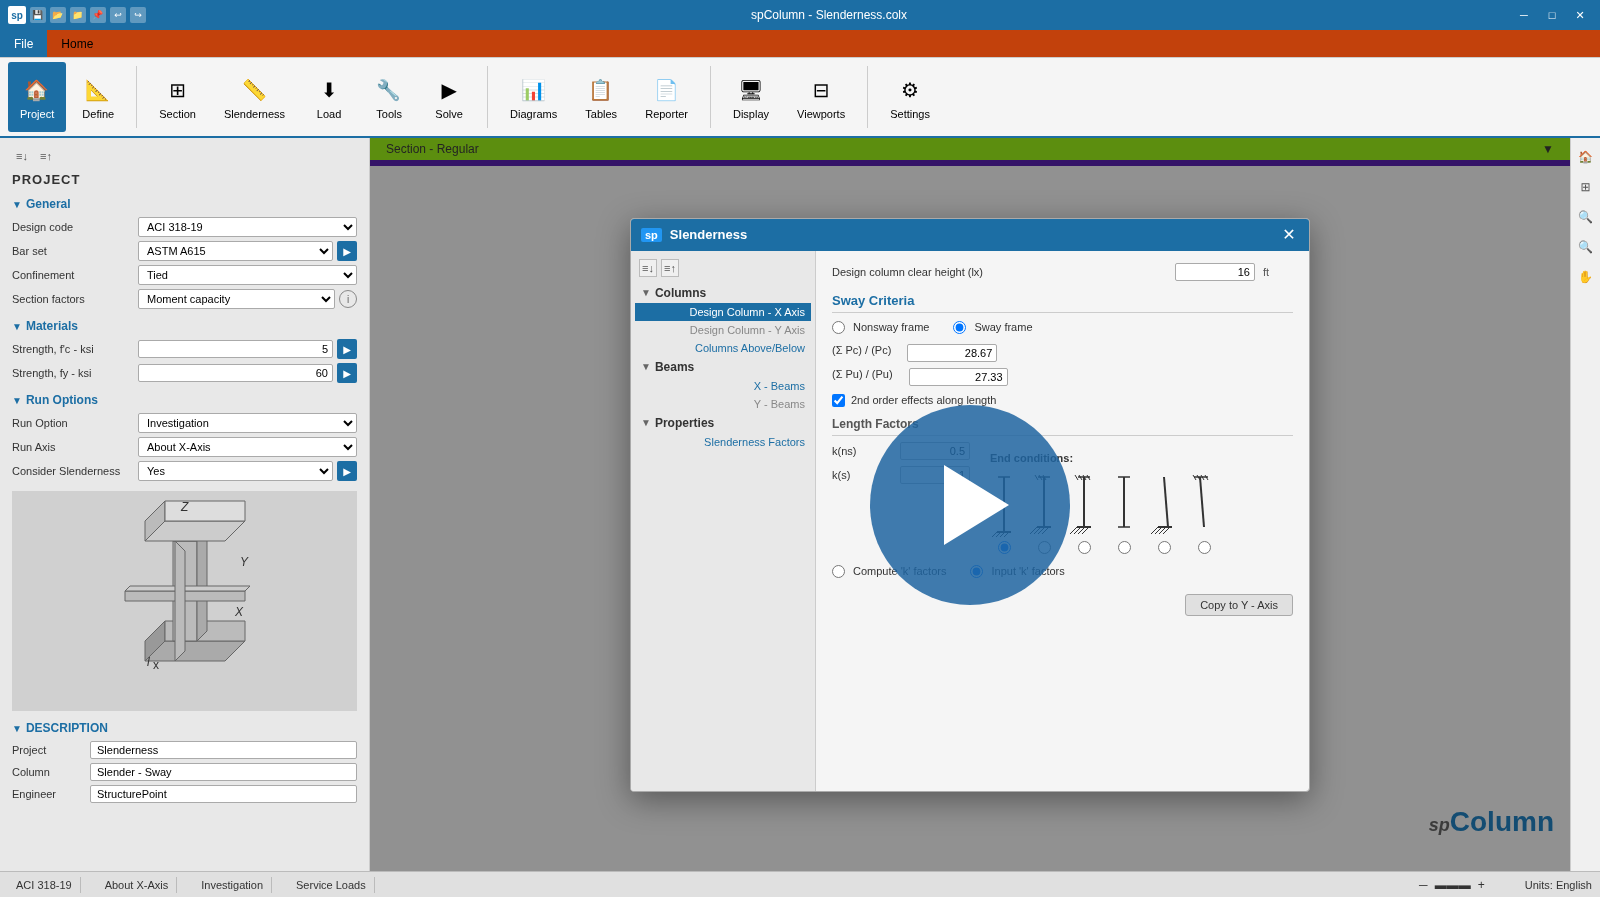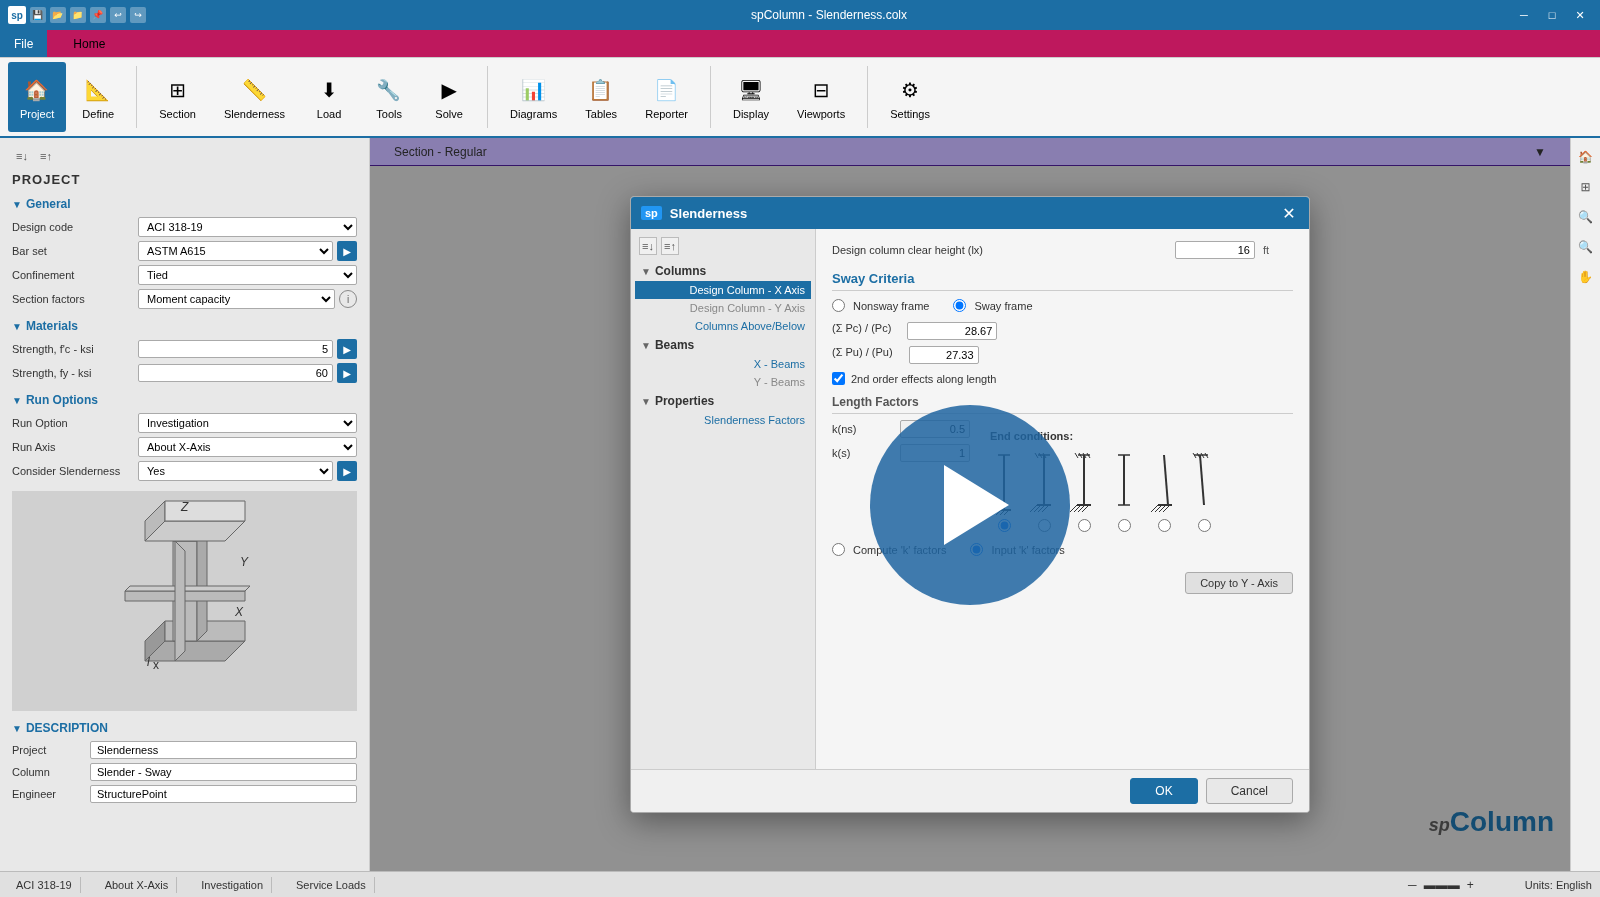--- a/index.html
+++ b/index.html
@@ -18,25 +18,24 @@
     #titlebar-left { display: flex; align-items: center; gap: 4px; }
     #titlebar-left .tb-icon { width: 18px; height: 18px; background: #fff; border-radius: 2px; display: flex; align-items: center; justify-content: center; font-size: 10px; color: #1c6ea4; font-weight: bold; }
     #titlebar-left .tb-btn { width: 16px; height: 16px; background: rgba(255,255,255,0.3); border-radius: 2px; cursor: pointer; display: flex; align-items: center; justify-content: center; font-size: 9px; color: white; }
     #titlebar-title { font-size: 12px; color: white; }
     #titlebar-controls { display: flex; gap: 4px; }
     #titlebar-controls .ctrl-btn { width: 24px; height: 20px; display: flex; align-items: center; justify-content: center; color: white; cursor: pointer; font-size: 11px; }
 
     
     #menubar {
       height: 28px;
-      background: #be185d;
+      background: #c2410c;
       display: flex;
       align-items: center;
       border-bottom: 1px solid #ccc;
-      gap: 12px;
     }
     .menu-item {
       padding: 4px 14px;
       cursor: pointer;
       color: #000;
       height: 100%;
       display: flex;
       align-items: center;
     }
     .menu-item.active { background: #1c6ea4; color: white; }
@@ -164,25 +163,25 @@
 
     
     #content-area {
       flex: 1;
       background: #c8c8c8;
       position: relative;
       overflow: hidden;
     }
     #section-header-bar {
       height: 28px;
-      background: #c4b5fd;
-      border-bottom: 1px solid #4c1d95;
-      display: flex;
-      align-items: center;
-      padding: 0 24px;
+      background: #84cc16;
+      border-bottom: 6px solid #4c1d95;
+      display: flex;
+      align-items: center;
+      padding: 0 16px;
       gap: 8px;
     }
     #section-header-bar span { font-size: 12px; color: #333; }
     #section-dropdown { font-size: 16px; color: #666; cursor: pointer; margin-left: auto; }
 
     
     #right-sidebar {
       width: 30px;
       background: #f0f0f0;
       border-left: 1px solid #ccc;
@@ -773,21 +772,21 @@
                 <label for="sway">Sway frame</label>
               </div>
             </div>
 
             <div style="display:flex;gap:16px;align-items:flex-start;margin-bottom:6px;">
               <span style="font-size:11px;color:#333;">(Σ Pc) / (Pc)</span>
               <input class="param-input" value="28.67" style="width: 90px;">
             </div>
             <div style="display:flex;gap:16px;align-items:flex-start;margin-bottom:8px;">
               <span style="font-size:11px;color:#333;">(Σ Pu) / (Pu)</span>
-              <input class="param-input" value="27.33" style="width: 70px;">
+              <input class="param-input" value="27.33" style="width: 99px;">
             </div>
 
             <div class="check-row">
               <input type="checkbox" checked="" id="second-order" style="">
               <label for="second-order">2nd order effects along length</label>
             </div>
 
             <div style="font-size:12px;color:#555;font-weight:bold;margin:10px 0 6px 0;border-bottom:1px solid #ccc;padding-bottom:4px;">Length Factors</div>
 
             <div style="display:flex;gap:20px;align-items:flex-start;">
@@ -910,24 +909,20 @@
                 <label for="input-k">Input 'k' factors</label>
               </div>
             </div>
 
             <div style="display:flex;justify-content:flex-end;margin-top:16px;">
               <button id="copy-to-btn">Copy to Y - Axis</button>
             </div>
           </div>
         </div>
 
-        <div id="modal-footer">
-          <button class="modal-btn primary">OK</button>
-          <button class="modal-btn">Cancel</button>
-        </div>
       </div>
 
       <div id="video-overlay">
         <div id="video-play"></div>
       </div>
     </div>
   </div>
 
   <div id="right-sidebar">
     <div class="rs-btn">🏠</div>
@@ -942,15 +937,15 @@
   <div class="status-item">ACI 318-19</div>
   <div class="status-item">About X-Axis</div>
   <div class="status-item">Investigation</div>
   <div class="status-item">Service Loads</div>
   <div id="status-icons">
     <div style="font-size:11px;color:#333;">
       <span style="cursor:pointer;padding:2px 4px;">─</span>
       <span>▬▬▬</span>
       <span style="cursor:pointer;padding:2px 4px;">+</span>
     </div>
-    <div style="font-size:11px;color:#333;margin-left:19px;padding-left:24px;">Units: English</div>
+    <div style="font-size:11px;color:#333;margin-left:8px;padding-left:24px;">Units: English</div>
   </div>
 </div>
 
 </body></html>

